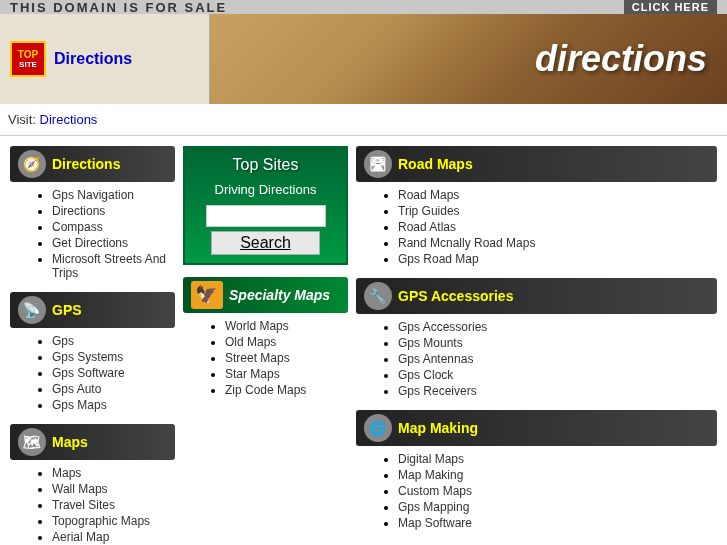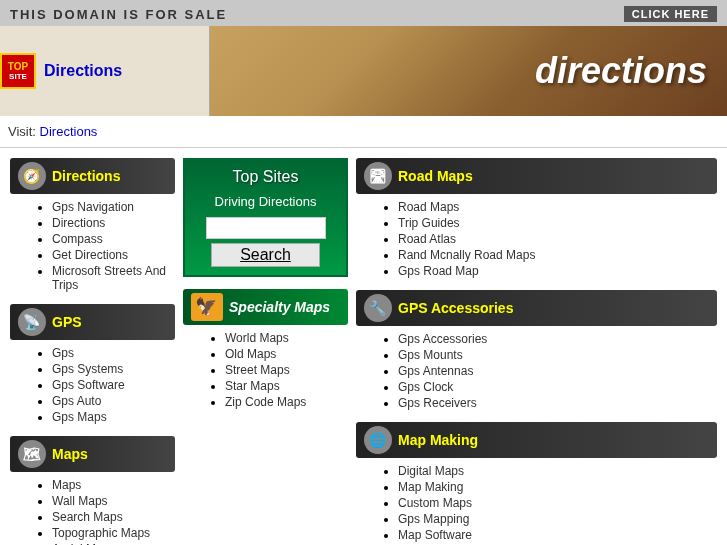--- a/index.html
+++ b/index.html
@@ -2,24 +2,24 @@
 <html><head>
   <meta charset="utf-8">
   <style>
     * { margin: 0; padding: 0; box-sizing: border-box; }
     body { font-family: Arial, sans-serif; font-size: 12px; background: #fff; width: 727px; }
 
     
     #top-banner {
       background: #c8c8c8;
       display: flex;
-      align-items: flex-end;
+      align-items: center;
       justify-content: space-between;
       padding: 4px 10px;
-      height: 26px;
+      height: 14px;
     }
     #top-banner .domain-text {
       font-size: 13px;
       font-weight: bold;
       letter-spacing: 2px;
       color: #333;
     }
     #top-banner .click-here {
       background: #555;
       color: #fff;
@@ -36,20 +36,21 @@
       height: 90px;
       background: #d4c090;
       position: relative;
       overflow: hidden;
     }
     #header-left {
       background: #e8e0d0;
       width: 210px;
       display: flex;
       align-items: center;
+      padding: 10px;
       gap: 8px;
       border-right: 1px solid #aaa;
     }
     #top-site-badge {
       background: #cc0000;
       color: #fff;
       font-size: 9px;
       font-weight: bold;
       border: 2px solid #ffcc00;
       padding: 2px 4px;
@@ -262,21 +263,21 @@
     </div>
 
     <div class="section-box">
       <div class="section-header">
         <div class="icon-circle">🗺</div>
         <span class="yellow-text">Maps</span>
       </div>
       <ul class="section-list">
         <li><a>Maps</a></li>
         <li><a>Wall Maps</a></li>
-        <li><a>Search Maps</a></li>
+        <li><a>Travel Sites</a></li>
         <li><a>Topographic Maps</a></li>
         <li><a>Aerial Map</a></li>
       </ul>
     </div>
 
   </div>
 
   <div class="col-middle">
 
     <div class="top-sites-box">

